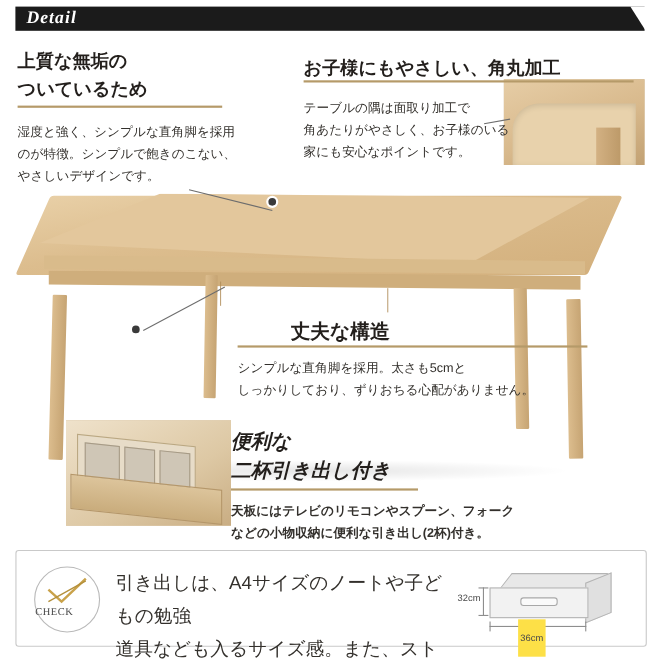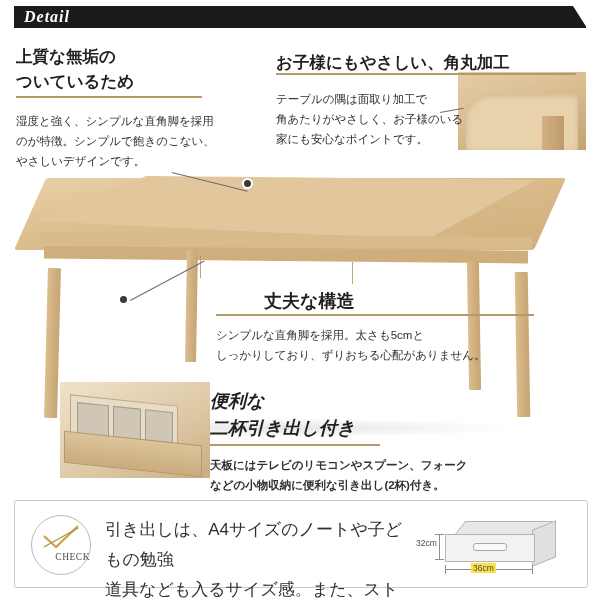--- a/index.html
+++ b/index.html
@@ -248,21 +248,21 @@
     left: 10px;
     top: 8px;
     width: 38px;
     height: 26px;
   }
   .check-circle .ck-label {
     position: absolute;
     left: 0;
     top: 36px;
     width: 58px;
-    text-align: right;
+    text-align: left;
     font-size: 9.5px;
     letter-spacing: .5px;
     color: #4a4a4a;
     font-family: "Liberation Serif", serif;
   }
   .check-text {
     position: absolute;
     left: 90px;
     top: 14px;
     width: 310px;
@@ -333,21 +333,21 @@
   }
   .cd-dim-h .cap-l { left: 0; }
   .cd-dim-h .cap-r { right: 0; }
   .cd-lab-h {
     position: absolute;
     left: 38px;
     top: 48px;
     font-size: 8.5px;
     color: #4a4a4a;
     background: #fde047;
-    padding: 0 2px;
+    padding: 12px 2px;
   }
   .cd-dim-v {
     position: absolute;
     left: 2px;
     top: 19px;
     width: 10px;
     height: 26px;
   }
   .cd-dim-v .line {
     position: absolute; left: 4px; top: 0; width: 1px; height: 100%; background: #8e8e8e;

